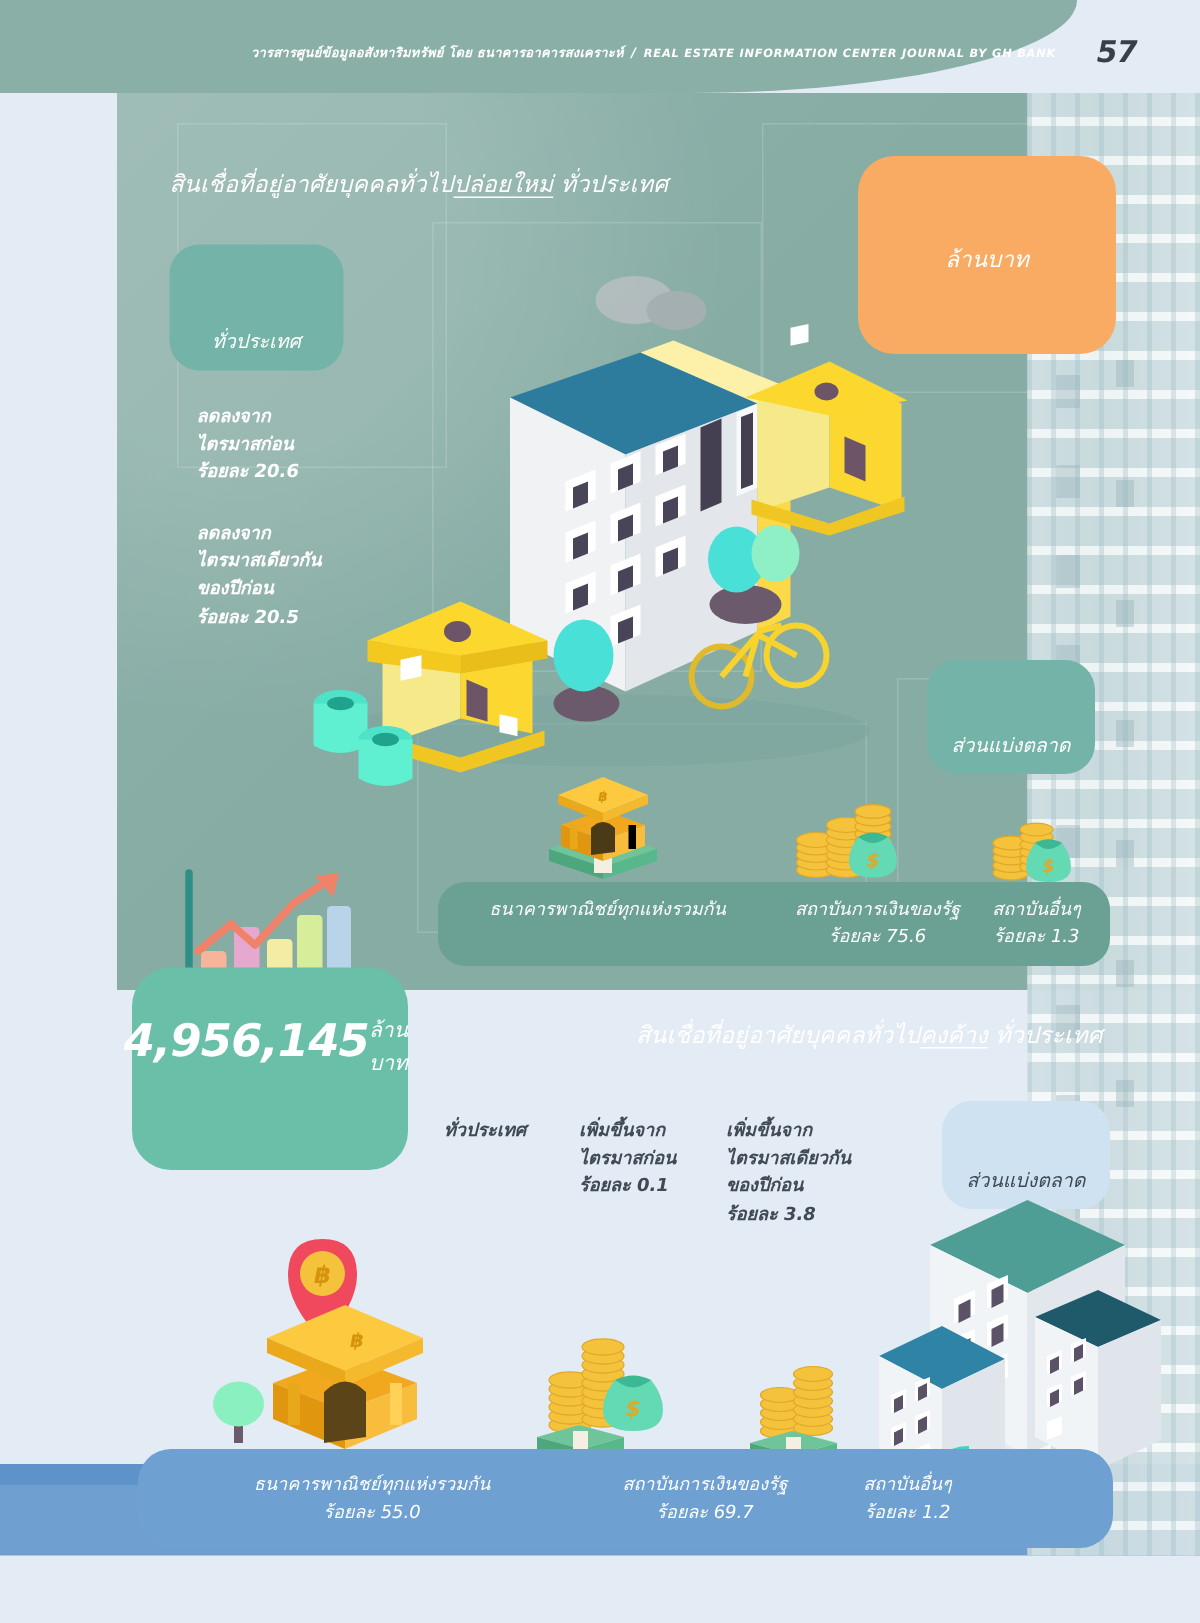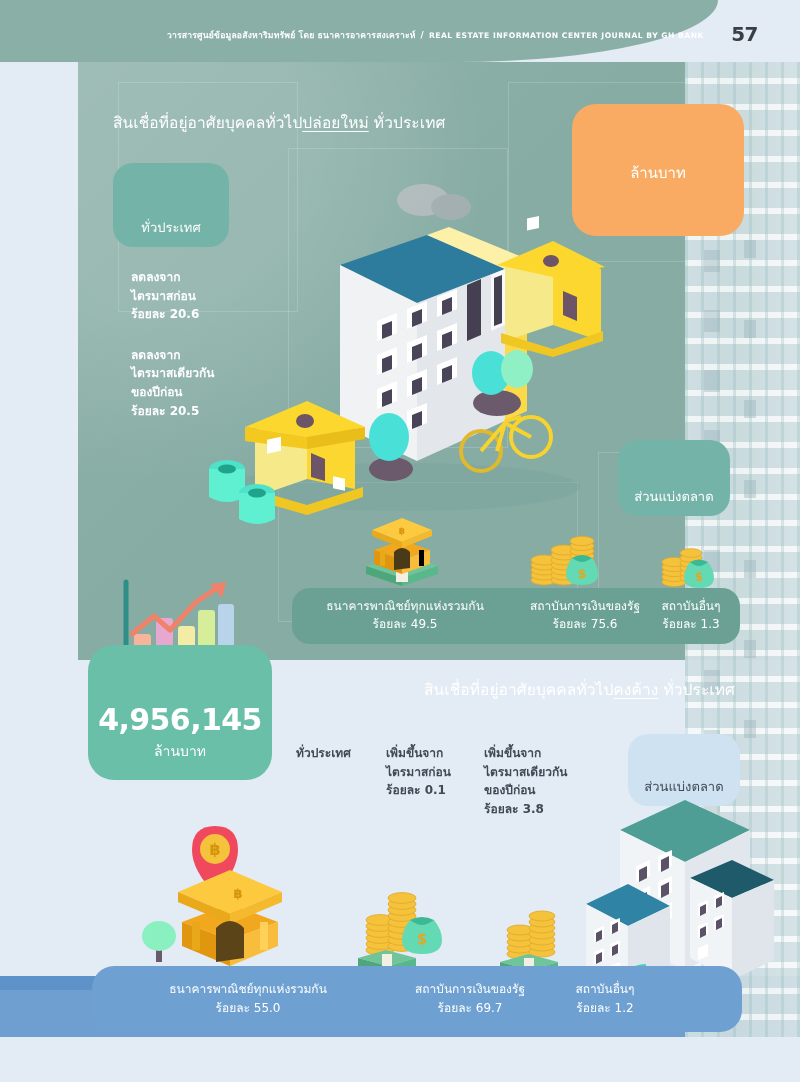--- a/index.html
+++ b/index.html
@@ -2,21 +2,21 @@
 <html><head>
 <meta charset="utf-8">
 <style>
   * { box-sizing: border-box; margin: 0; padding: 0; }
   html, body {
     width: 800px; height: 1082px;
     font-family: "DejaVu Sans", "Liberation Sans", sans-serif;
     background: #e3ebf5;
     overflow: hidden;
   }
-  #page { position: relative; width: 800px; height: 1037px; background: #e3ebf5; overflow: hidden; }
+  #page { position: relative; width: 800px; height: 1037px; background: #e3ebf5; overflow: hidden; font-style: italic; }
 
   
   .photo-strip {
     position: absolute; right: 0; top: 0; width: 115px; height: 1082px;
     background:
       repeating-linear-gradient(180deg, rgba(255,255,255,.75) 0 6px, rgba(200,218,222,.55) 6px 26px),
       linear-gradient(90deg,#dfe9ee 0%, #cfdfe2 40%, #e6eef1 100%);
     opacity: .95;
   }
   .photo-strip::after{
@@ -85,22 +85,22 @@
     background: #f9ab63; border-radius: 24px;
     display: flex; flex-direction: column; align-items: center; justify-content: center;
   }
   .card-orange .num { font-size: 37px; font-weight: 700; color: #ffffff; letter-spacing: -.5px; line-height: 1; }
   .card-orange .unit { font-size: 15px; color: #ffffff; margin-top: 6px; }
 
   
   .card-green {
     position: absolute; left: 88px; top: 645px; width: 184px; height: 135px;
     background: #69bfa8; border-radius: 26px;
-    display: flex; flex-direction: column; align-items: center; justify-content: flex-end;
-    padding-bottom: 18px;
+    display: flex; flex-direction: row; align-items: center; justify-content: flex-end;
+    padding-bottom: 36px;
   }
   .card-green .num { font-size: 30px; font-weight: 700; color: #ffffff; letter-spacing: -.6px; line-height: 1; }
   .card-green .unit { font-size: 14px; color: #ffffff; margin-top: 5px; }
 
   
   .chip {
     position: absolute; border-radius: 20px; display: flex; align-items: flex-end;
     justify-content: center; color: #ffffff; font-size: 13px; padding-bottom: 9px;
   }
   .chip-country1 { left: 113px; top: 163px; width: 116px; height: 84px; background: #74b3a8; }
@@ -383,21 +383,20 @@
     <g>
       <path d="M32 34 Q26 42 26 50 Q26 60 41 60 Q56 60 56 50 Q56 42 50 34 Z" fill="#63d9b4"></path>
       <path d="M32 34 Q41 29 50 34 Q45 38 41 38 Q37 38 32 34 Z" fill="#3cb894"></path>
       <text x="41" y="53" font-size="12" fill="#e0a829" text-anchor="middle" font-family="DejaVu Sans, sans-serif" font-weight="bold">$</text>
     </g>
   </svg>
 
   <div class="ribbon1">
     <div class="seg" style="left:8px;width:210px;">
       <span class="v">ธนาคารพาณิชย์ทุกแห่งรวมกัน</span>
-      <span class="v">ร้อยละ 49.5</span>
     </div>
     <div class="seg" style="left:216px;width:154px;">
       <span class="v">สถาบันการเงินของรัฐ</span>
       <span class="v">ร้อยละ 75.6</span>
     </div>
     <div class="seg" style="left:350px;width:98px;">
       <span class="v">สถาบันอื่นๆ</span>
       <span class="v">ร้อยละ 1.3</span>
     </div>
   </div>

